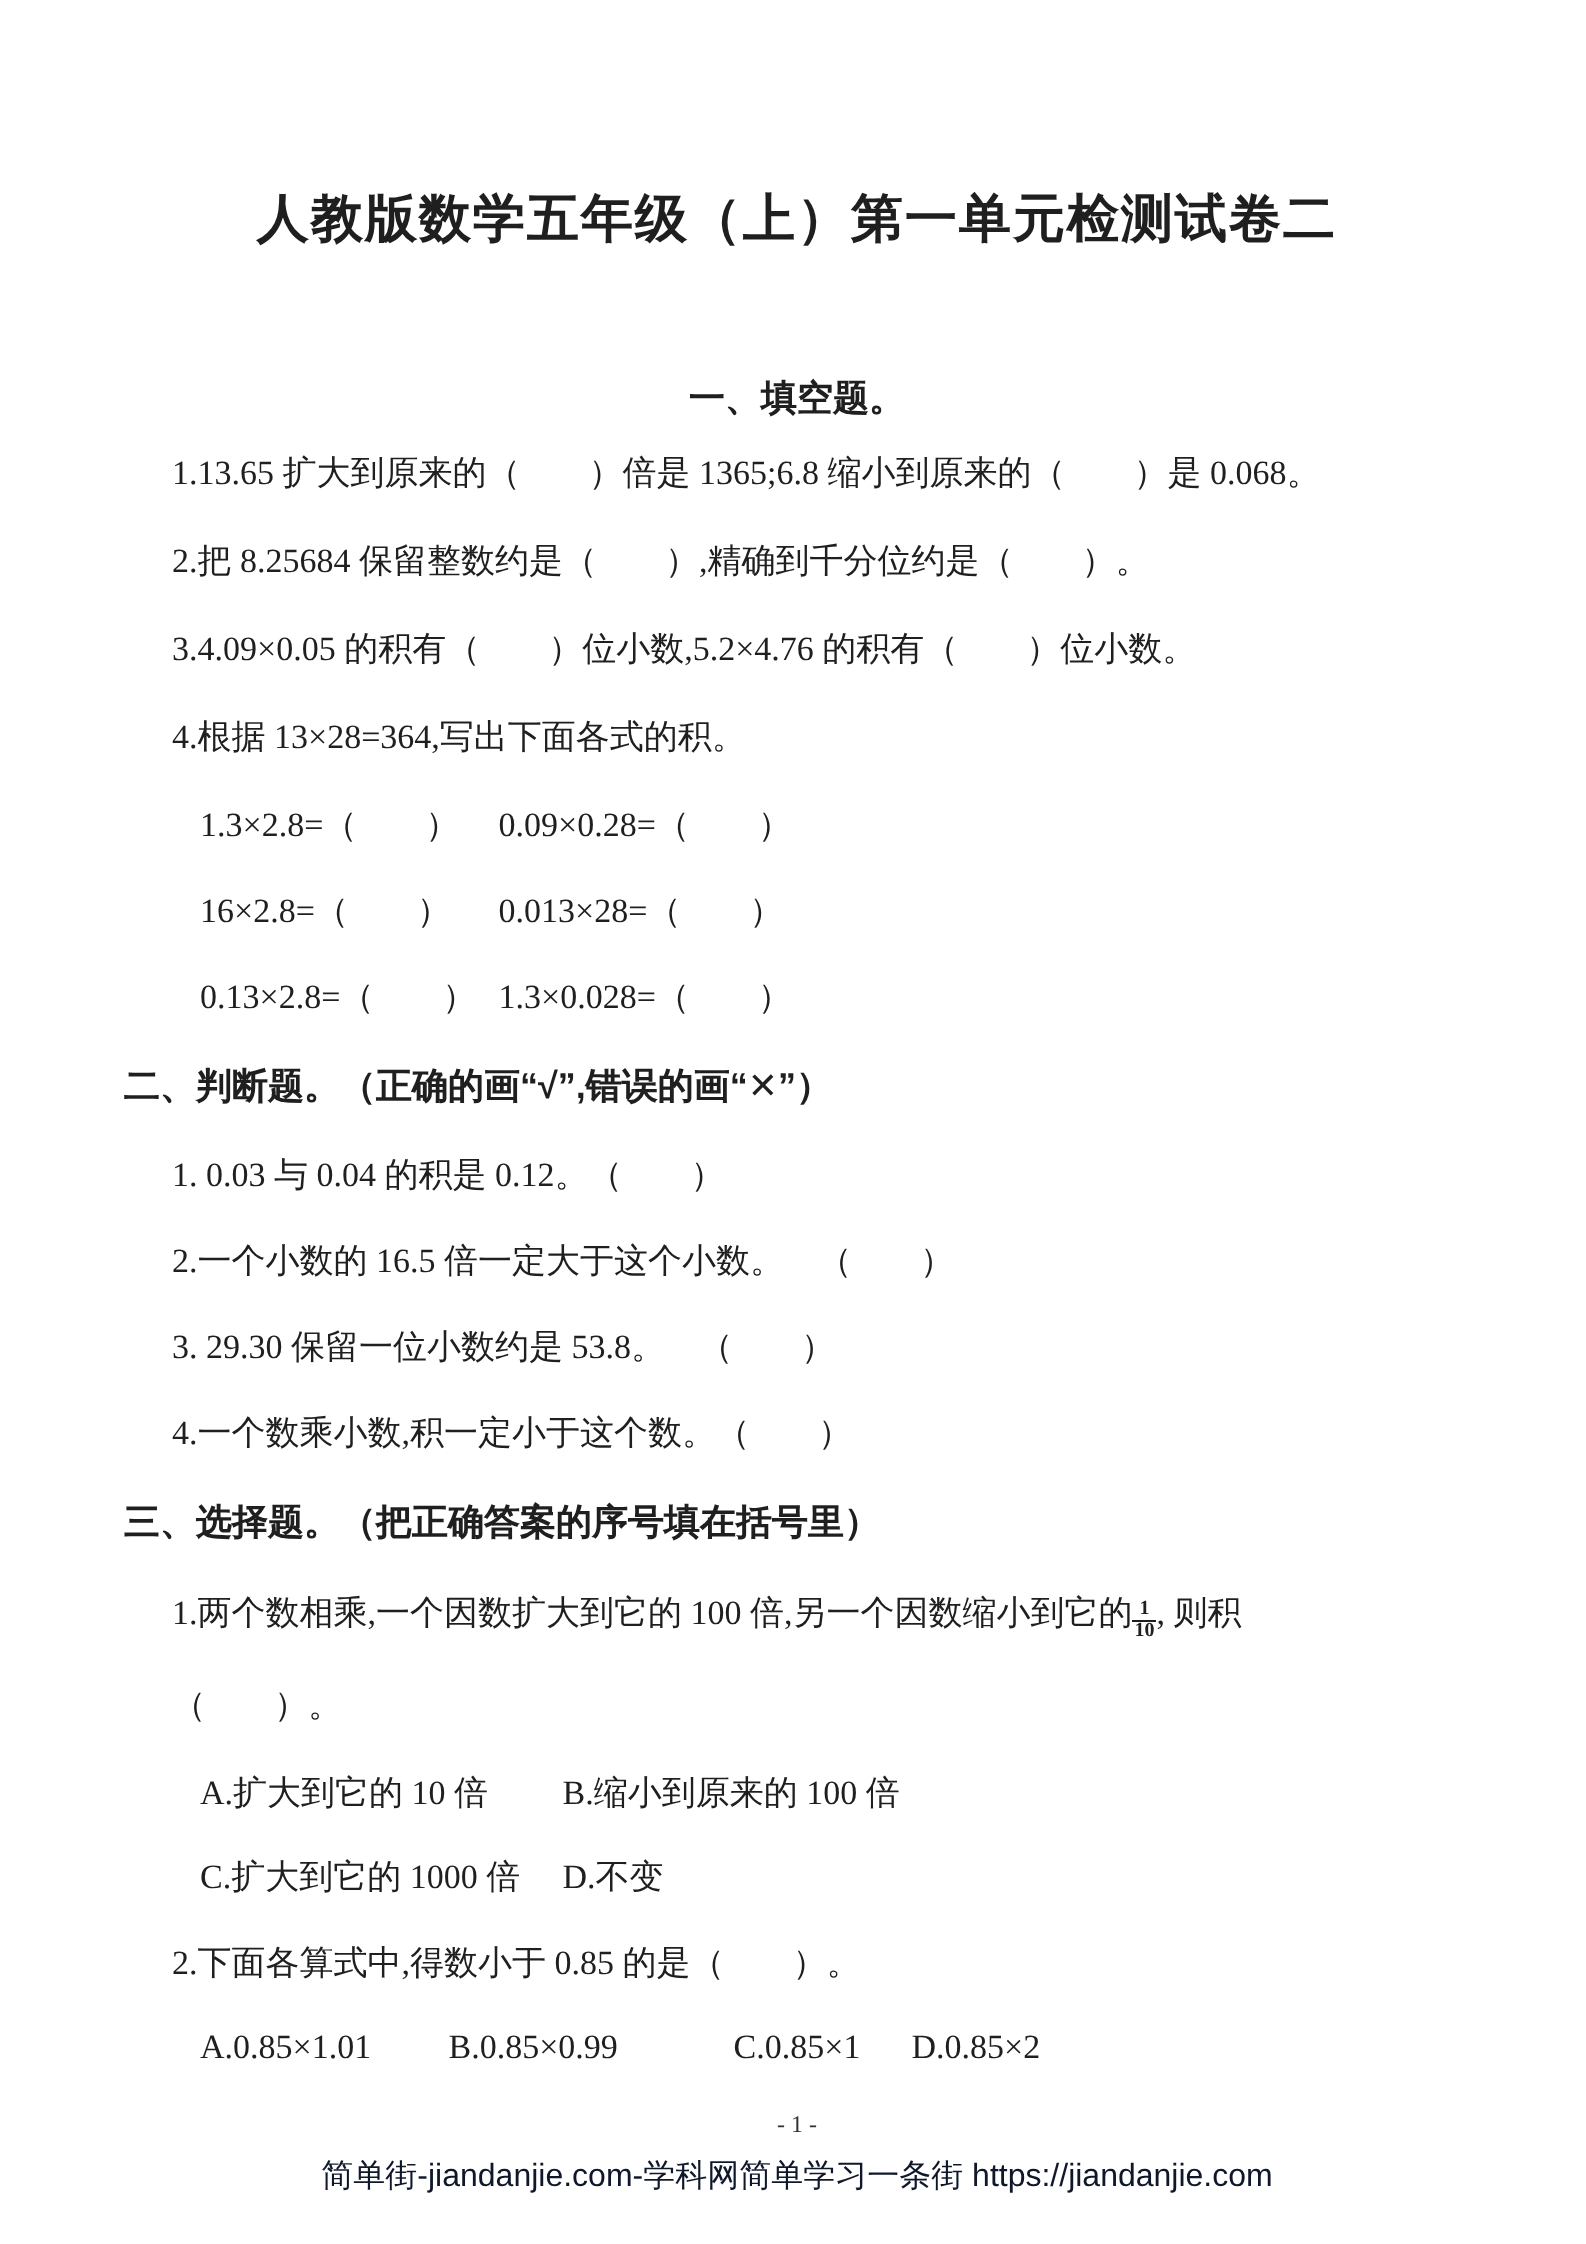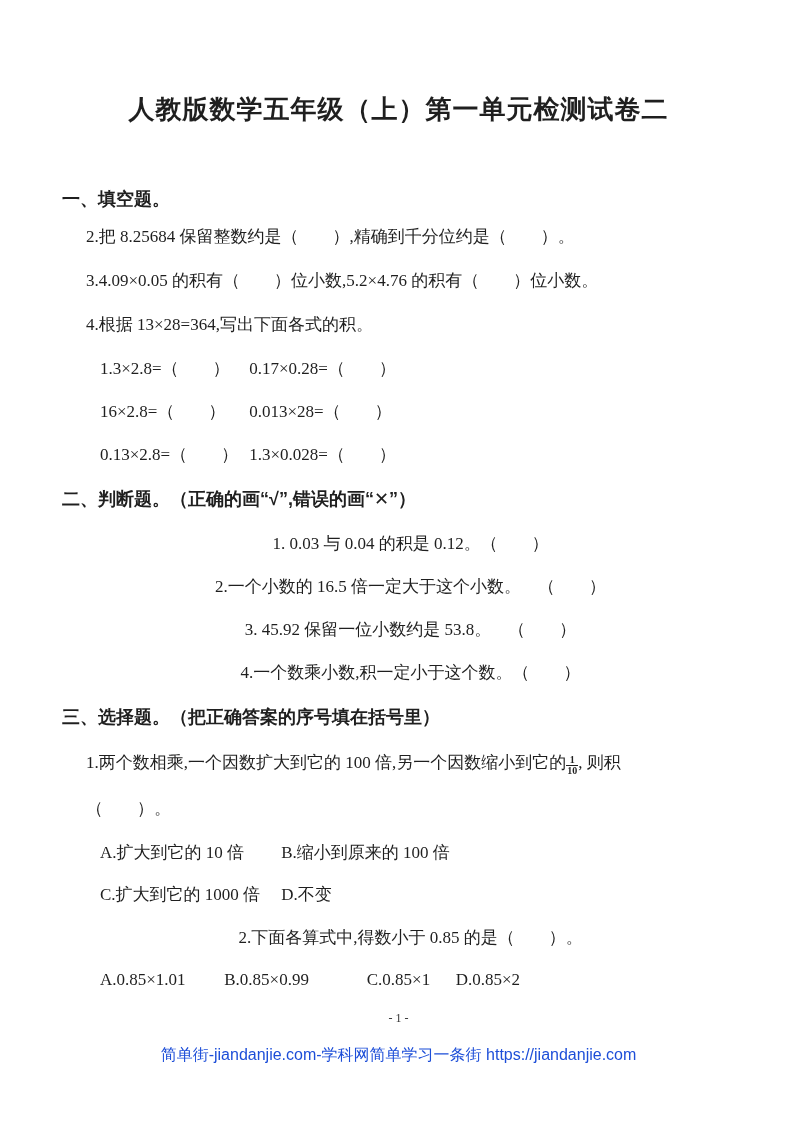--- a/index.html
+++ b/index.html
@@ -24,28 +24,28 @@
     letter-spacing:1px;
     font-family:"Liberation Serif","DejaVu Serif",serif;
   }
   .sec-heading{
     margin:0;
     font-size:18px;
     font-weight:bold;
     line-height:46px;
     font-family:"Liberation Sans","DejaVu Sans",sans-serif;
   }
-  .sec-heading.first{margin-top:55px;line-height:32px;}
+  .sec-heading.first{margin-top:55px;line-height:32px;text-align:center;}
   .q{
     margin:0 0 0 24px;
     font-size:17px;
     line-height:44px;
     white-space:nowrap;
   }
-  .q.lh43{line-height:43px;text-align:center;}
+  .q.lh43{line-height:43px;}
   .grid-row{
     margin:0 0 0 38px;
     font-size:17px;
     line-height:43px;
     white-space:nowrap;
   }
   .grid-col1{display:inline-block;width:145px;}
   .opt-row{
     margin:0 0 0 38px;
     font-size:17px;
@@ -73,57 +73,58 @@
   .frac .num{display:block;border-bottom:1px solid #1f1f1f;padding:0 2px;}
   .frac .den{display:block;padding:0 1px;}
   .page-number{
     margin-top:7px;
     text-align:center;
     font-size:12px;
     line-height:20px;
     color:#333333;
   }
   .footer{
-    margin-top:15px;
+    margin-top:5px;
     text-align:center;
     font-size:16px;
     line-height:24px;
-    color:#1d4ed8;
+    color:#0f172a;
     font-family:"Liberation Sans","DejaVu Sans",sans-serif;
   }
 </style>
 </head>
 <body>
 
 <div class="page">
 
   <h1 class="title">人教版数学五年级（上）第一单元检测试卷二</h1>
 
   <h2 class="sec-heading first">一、填空题。</h2>
+  <p class="q">1.13.65 扩大到原来的（　　）倍是 1365;6.8 缩小到原来的（　　）是 0.068。</p>
   <p class="q">2.把 8.25684 保留整数约是（　　）,精确到千分位约是（　　）。</p>
   <p class="q">3.4.09×0.05 的积有（　　）位小数,5.2×4.76 的积有（　　）位小数。</p>
   <p class="q">4.根据 13×28=364,写出下面各式的积。</p>
 
   <div class="grid-row">
     <span class="grid-col1">1.3×2.8=（　　）</span>
-    <span>0.17×0.28=（　　）</span>
+    <span>0.09×0.28=（　　）</span>
   </div>
   <div class="grid-row">
     <span class="grid-col1">16×2.8=（　　）</span>
     <span>0.013×28=（　　）</span>
   </div>
   <div class="grid-row">
     <span class="grid-col1">0.13×2.8=（　　）</span>
     <span>1.3×0.028=（　　）</span>
   </div>
 
   <h2 class="sec-heading">二、判断题。（正确的画“√”,错误的画“✕”）</h2>
   <p class="q lh43">1. 0.03 与 0.04 的积是 0.12。（　　）</p>
   <p class="q lh43">2.一个小数的 16.5 倍一定大于这个小数。　（　　）</p>
-  <p class="q lh43">3. 45.92 保留一位小数约是 53.8。　（　　）</p>
+  <p class="q lh43">3. 29.30 保留一位小数约是 53.8。　（　　）</p>
   <p class="q lh43">4.一个数乘小数,积一定小于这个数。（　　）</p>
 
   <h2 class="sec-heading">三、选择题。（把正确答案的序号填在括号里）</h2>
 
   <p class="q-wrap-line"><span>1.两个数相乘,一个因数扩大到它的 100 倍,另一个因数缩小到它的</span><span class="frac"><span class="num">1</span><span class="den">10</span></span><span>, 则积</span></p>
   <p class="q-wrap-line">（　　）。</p>
 
   <div class="opt-row">
     <span class="opt-col-wide">A.扩大到它的 10 倍</span>
     <span>B.缩小到原来的 100 倍</span>

